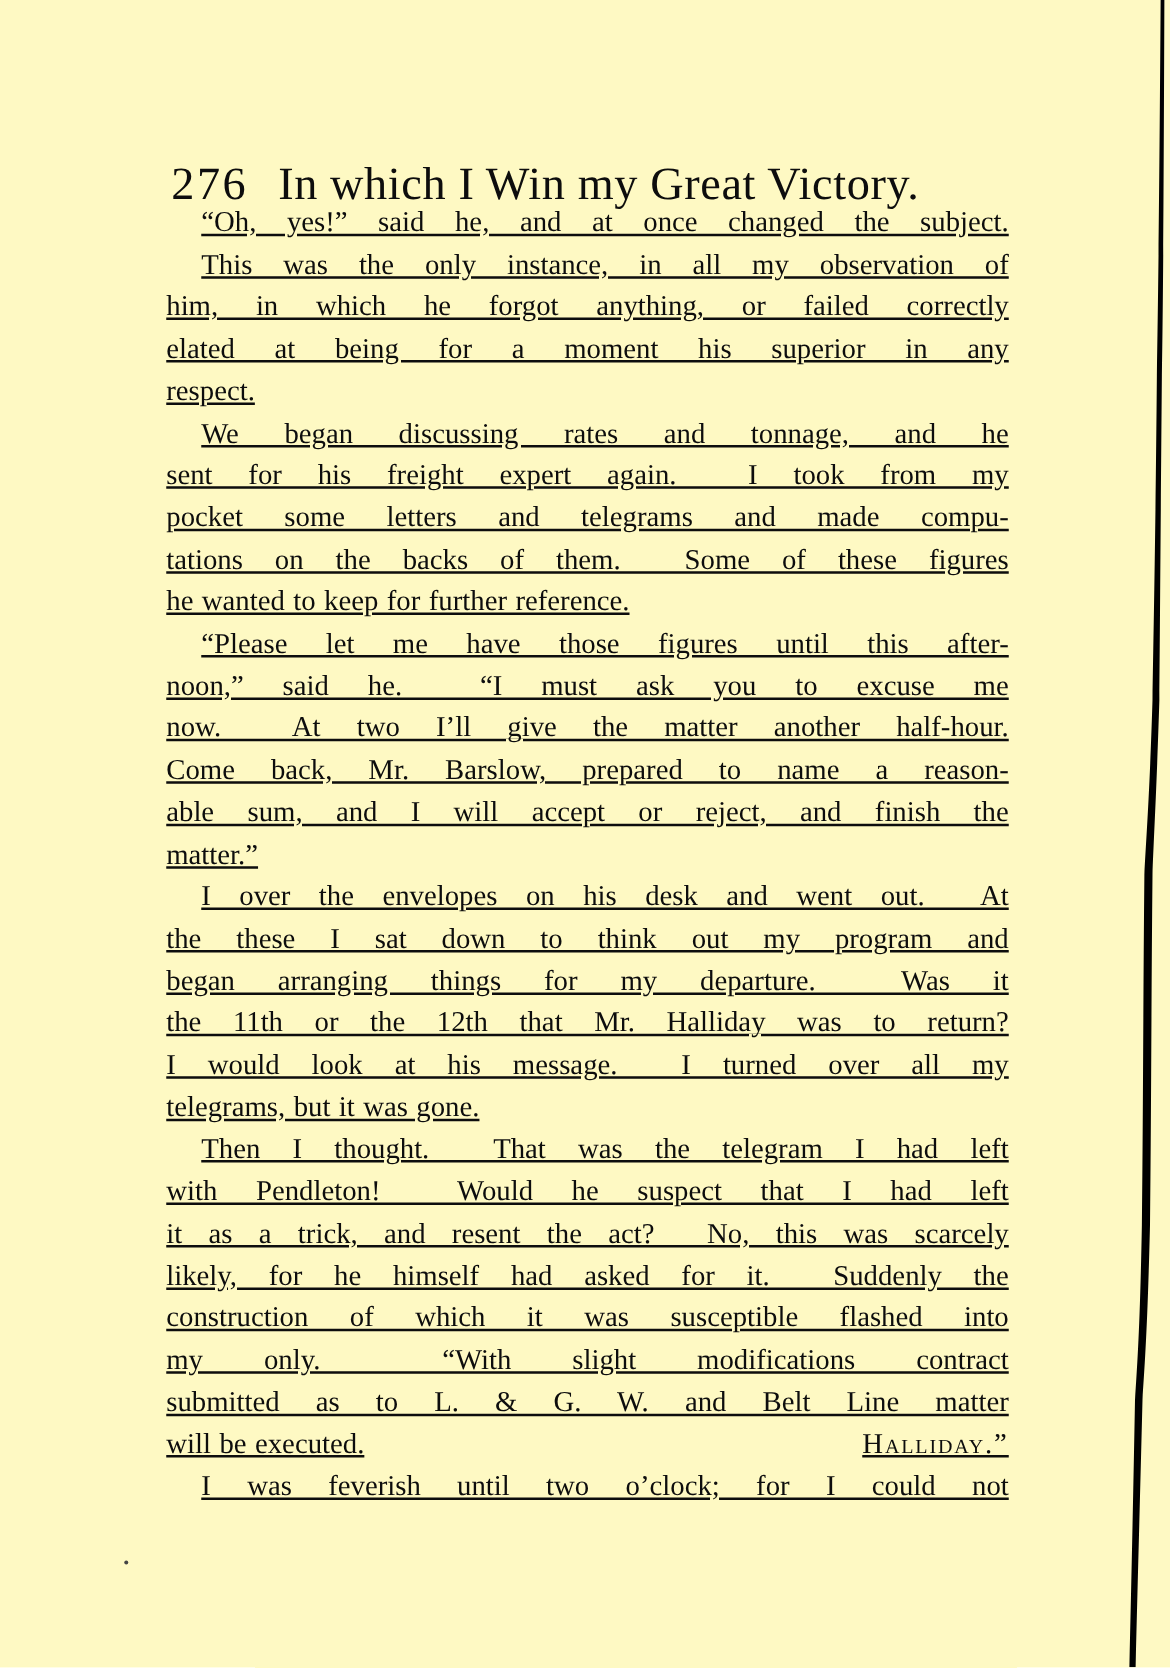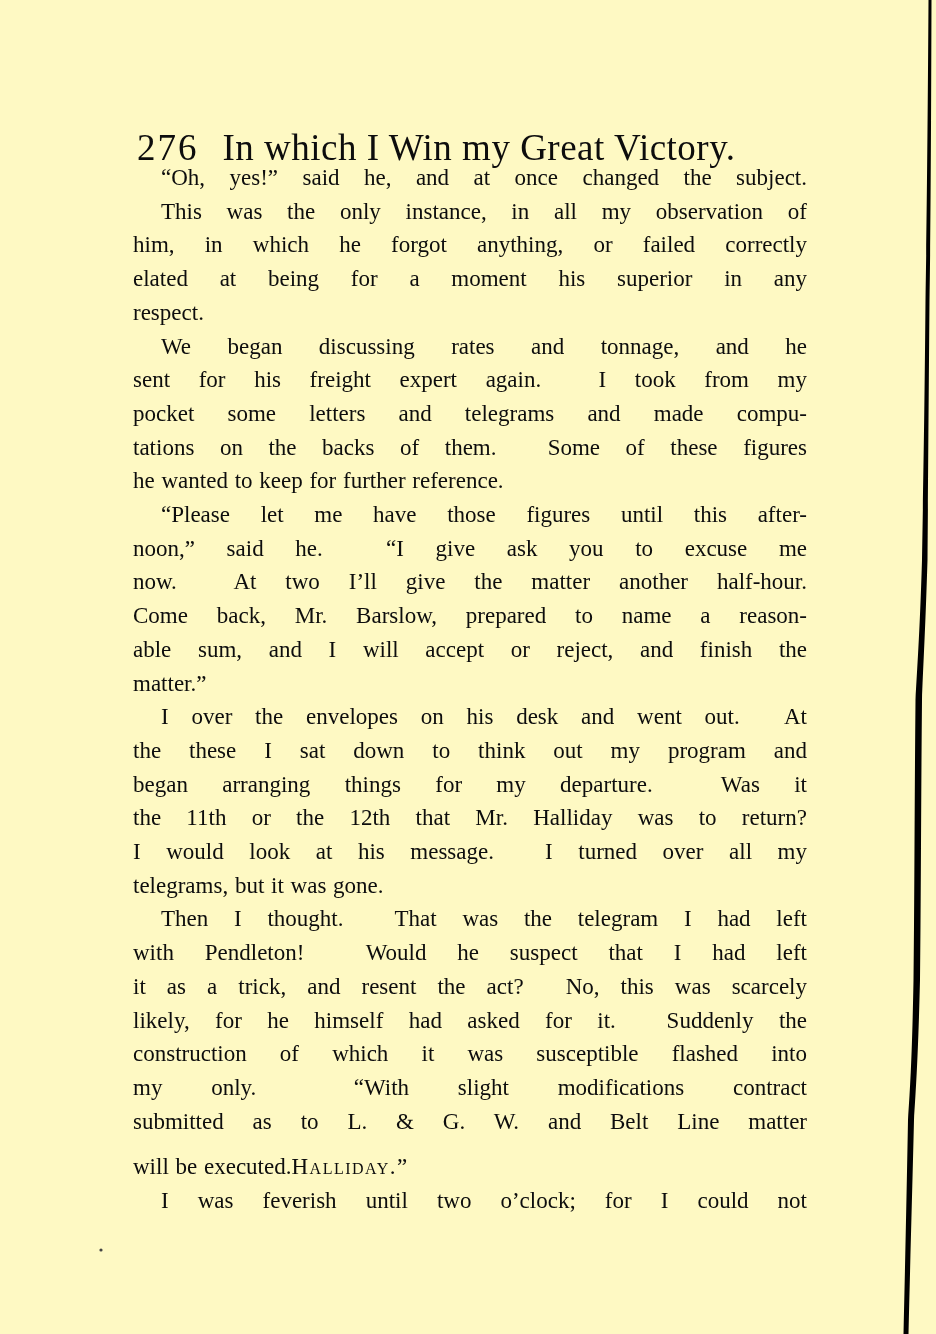--- a/index.html
+++ b/index.html
@@ -36,36 +36,37 @@
     margin-top: 40px;
   }
   .body-text {
     position: absolute;
     top: 161px;
     left: 133px;
     width: 674px;
     font-size: 23px;
     line-height: 33.7px;
     word-spacing: 1px;
+    text-decoration: underline;
   }
   .line {
     white-space: pre-wrap;
     min-height: 33.7px;
   }
   .line.justify {
     text-align: justify;
     text-align-last: justify;
   }
   .line.indent {
     text-indent: 28px;
   }
   .line.split {
     display: flex;
+    justify-content: space-between;
     white-space: nowrap;
-    margin-top: 12px;
   }
   .smallcaps {
     font-variant: small-caps;
     letter-spacing: 1.5px;
   }
   .scan-artifacts {
     position: absolute;
     inset: 0;
     width: 936px;
     height: 1334px;
@@ -87,21 +88,21 @@
       <div class="line indent justify">This was the only instance, in all my observation of</div>
       <div class="line justify">him, in which he forgot anything, or failed correctly</div>
       <div class="line justify">elated at being for a moment his superior in any</div>
       <div class="line">respect.</div>
       <div class="line indent justify">We began discussing rates and tonnage, and he</div>
       <div class="line justify">sent for his freight expert again.  I took from my</div>
       <div class="line justify">pocket some letters and telegrams and made compu-</div>
       <div class="line justify">tations on the backs of them.  Some of these figures</div>
       <div class="line">he wanted to keep for further reference.</div>
       <div class="line indent justify">“Please let me have those figures until this after-</div>
-      <div class="line justify">noon,” said he.  “I give ask you to excuse me</div>
+      <div class="line justify">noon,” said he.  “I must ask you to excuse me</div>
       <div class="line justify">now.  At two I’ll give the matter another half-hour.</div>
       <div class="line justify">Come back, Mr. Barslow, prepared to name a reason-</div>
       <div class="line justify">able sum, and I will accept or reject, and finish the</div>
       <div class="line">matter.”</div>
       <div class="line indent justify">I over the envelopes on his desk and went out.  At</div>
       <div class="line justify">the these I sat down to think out my program and</div>
       <div class="line justify">began arranging things for my departure.  Was it</div>
       <div class="line justify">the 11th or the 12th that Mr. Halliday was to return?</div>
       <div class="line justify">I would look at his message.  I turned over all my</div>
       <div class="line">telegrams, but it was gone.</div>

